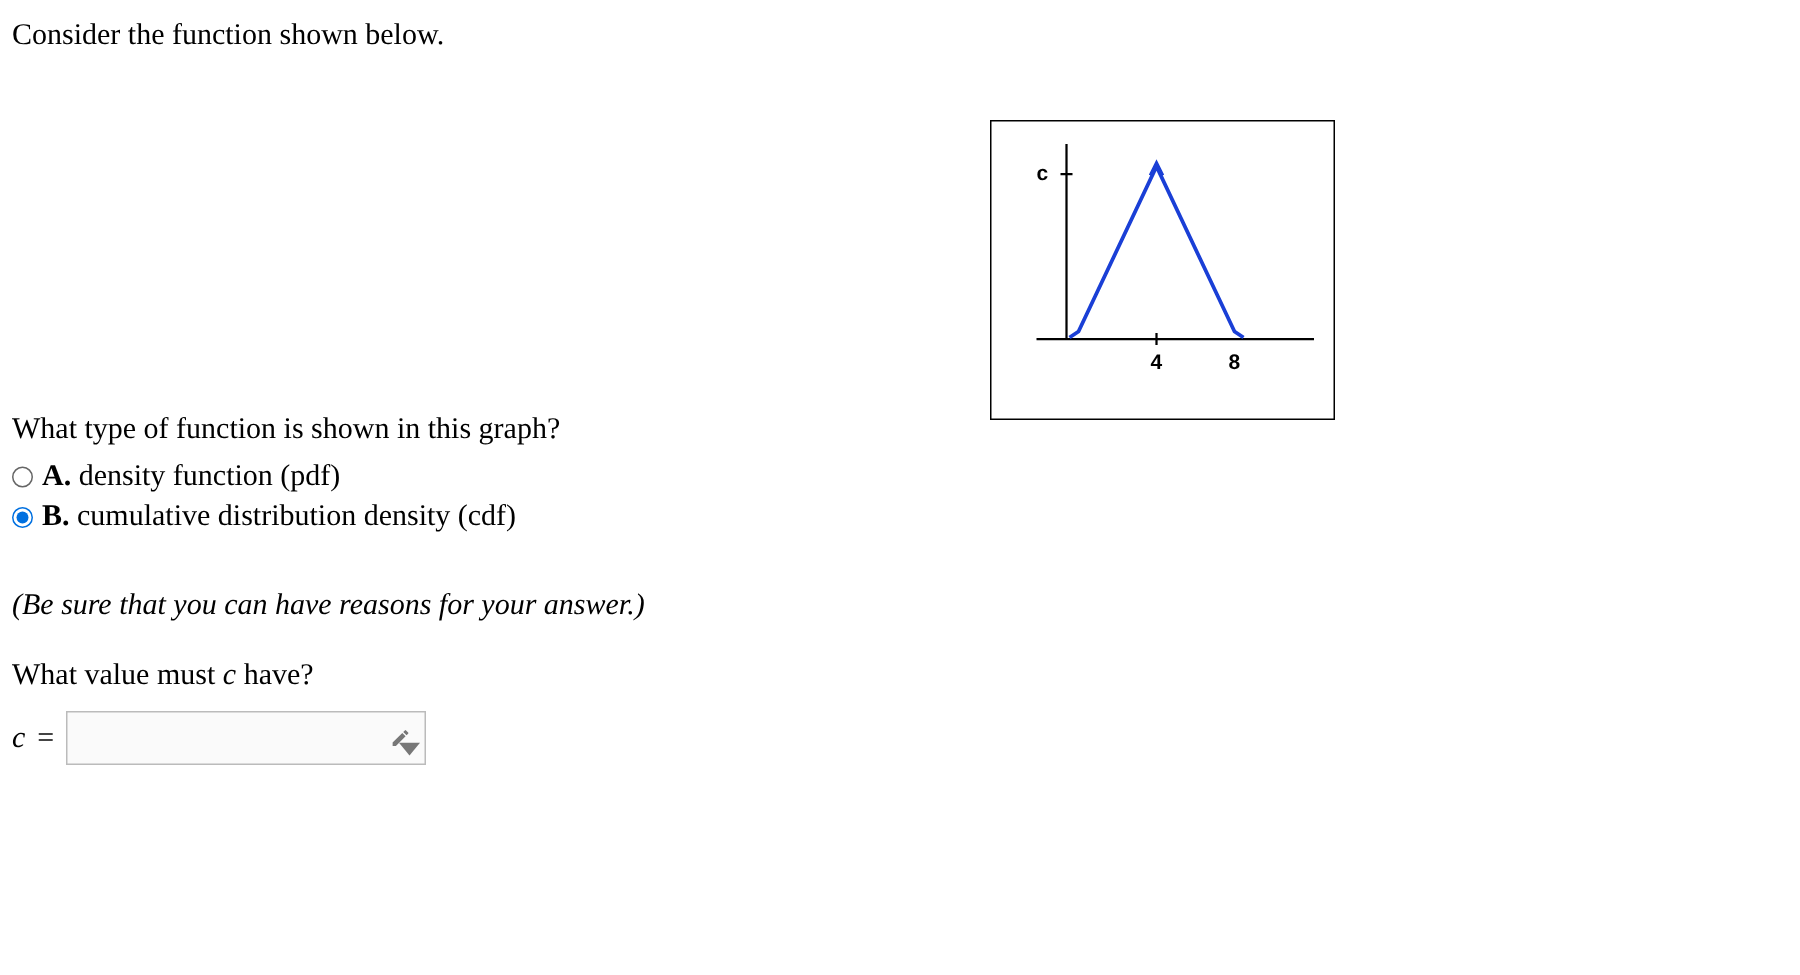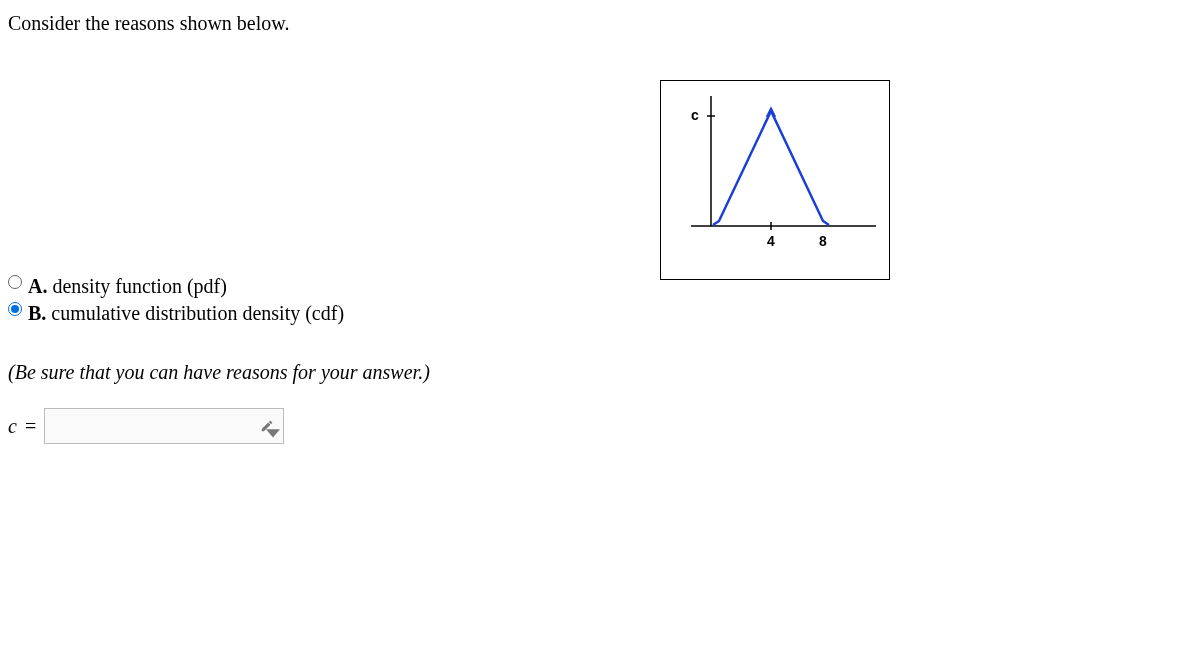--- a/index.html
+++ b/index.html
@@ -10,21 +10,21 @@
       padding: 12px 8px;
       background: #fff;
       width: 1200px;
       height: 650px;
       position: relative;
     }
     .intro { margin-bottom: 40px; }
     .question-text { margin-bottom: 8px; }
     .option-row {
       display: flex;
-      align-items: flex-start;
+      align-items: center;
       gap: 6px;
       margin-bottom: 4px;
     }
     .radio {
       width: 14px;
       height: 14px;
       border-radius: 50%;
       border: 1px solid #666;
       background: #fff;
       display: inline-flex;
@@ -105,21 +105,21 @@
       font-family: Arial, Helvetica, sans-serif;
       font-size: 14px;
       font-weight: bold;
       color: #000;
     }
     .q1-block { margin-top: 240px; }
   </style>
 </head>
 <body>
 
-<div class="intro">Consider the reasons shown below.</div>
+<div class="intro">Consider the function shown below.</div>
 
 <div class="figure">
   <svg width="230" height="200" viewBox="0 0 230 200">
 
     <line x1="50" y1="15" x2="50" y2="145" stroke="#000" stroke-width="1.5"></line>
 
     <line x1="30" y1="145" x2="215" y2="145" stroke="#000" stroke-width="1.5"></line>
 
     <line x1="46" y1="35" x2="54" y2="35" stroke="#000" stroke-width="1.5"></line>
 
@@ -128,39 +128,43 @@
     <polyline points="52,144 58,140 110,30 162,140 168,144" fill="none" stroke="#1a3fd6" stroke-width="2.5"></polyline>
 
     <polyline points="106,36 110,28 114,36" fill="none" stroke="#1a3fd6" stroke-width="2.5"></polyline>
   </svg>
   <div class="axis-label" style="left:30px; top:26px;">c</div>
   <div class="axis-label" style="left:106px; top:152px;">4</div>
   <div class="axis-label" style="left:158px; top:152px;">8</div>
 </div>
 
 <div class="q1-block">
+  <div class="question-text">What type of function is shown in this graph?</div>
 
   <div class="option-row">
     <span class="radio"></span>
     <span class="option-label">
       <span class="bold">A.</span>
       <span>density function (pdf)</span>
     </span>
   </div>
 
   <div class="option-row">
     <span class="radio selected"></span>
     <span class="option-label">
       <span class="bold">B.</span>
       <span>cumulative distribution density (cdf)</span>
     </span>
   </div>
 
   <div class="italic-note">(Be sure that you can have reasons for your answer.)</div>
 
+  <div class="what-value">
+    <span>What value must </span><span class="ivar">c</span><span> have?</span>
+  </div>
 
   <div class="answer-row">
     <span class="cvar">c</span>
     <span class="eq">=</span>
     <span class="input-wrap">
       <input type="text" class="answer-input" placeholder="" value="" style="">
       <span class="pencil-icon">
         <svg viewBox="0 0 24 24" fill="none" stroke="#777" stroke-width="2">
           <path d="M3 17.25V21h3.75L17.81 9.94l-3.75-3.75L3 17.25zM20.71 7.04a1 1 0 0 0 0-1.41l-2.34-2.34a1 1 0 0 0-1.41 0l-1.83 1.83 3.75 3.75 1.83-1.83z" fill="#777" stroke="none"></path>
         </svg>

